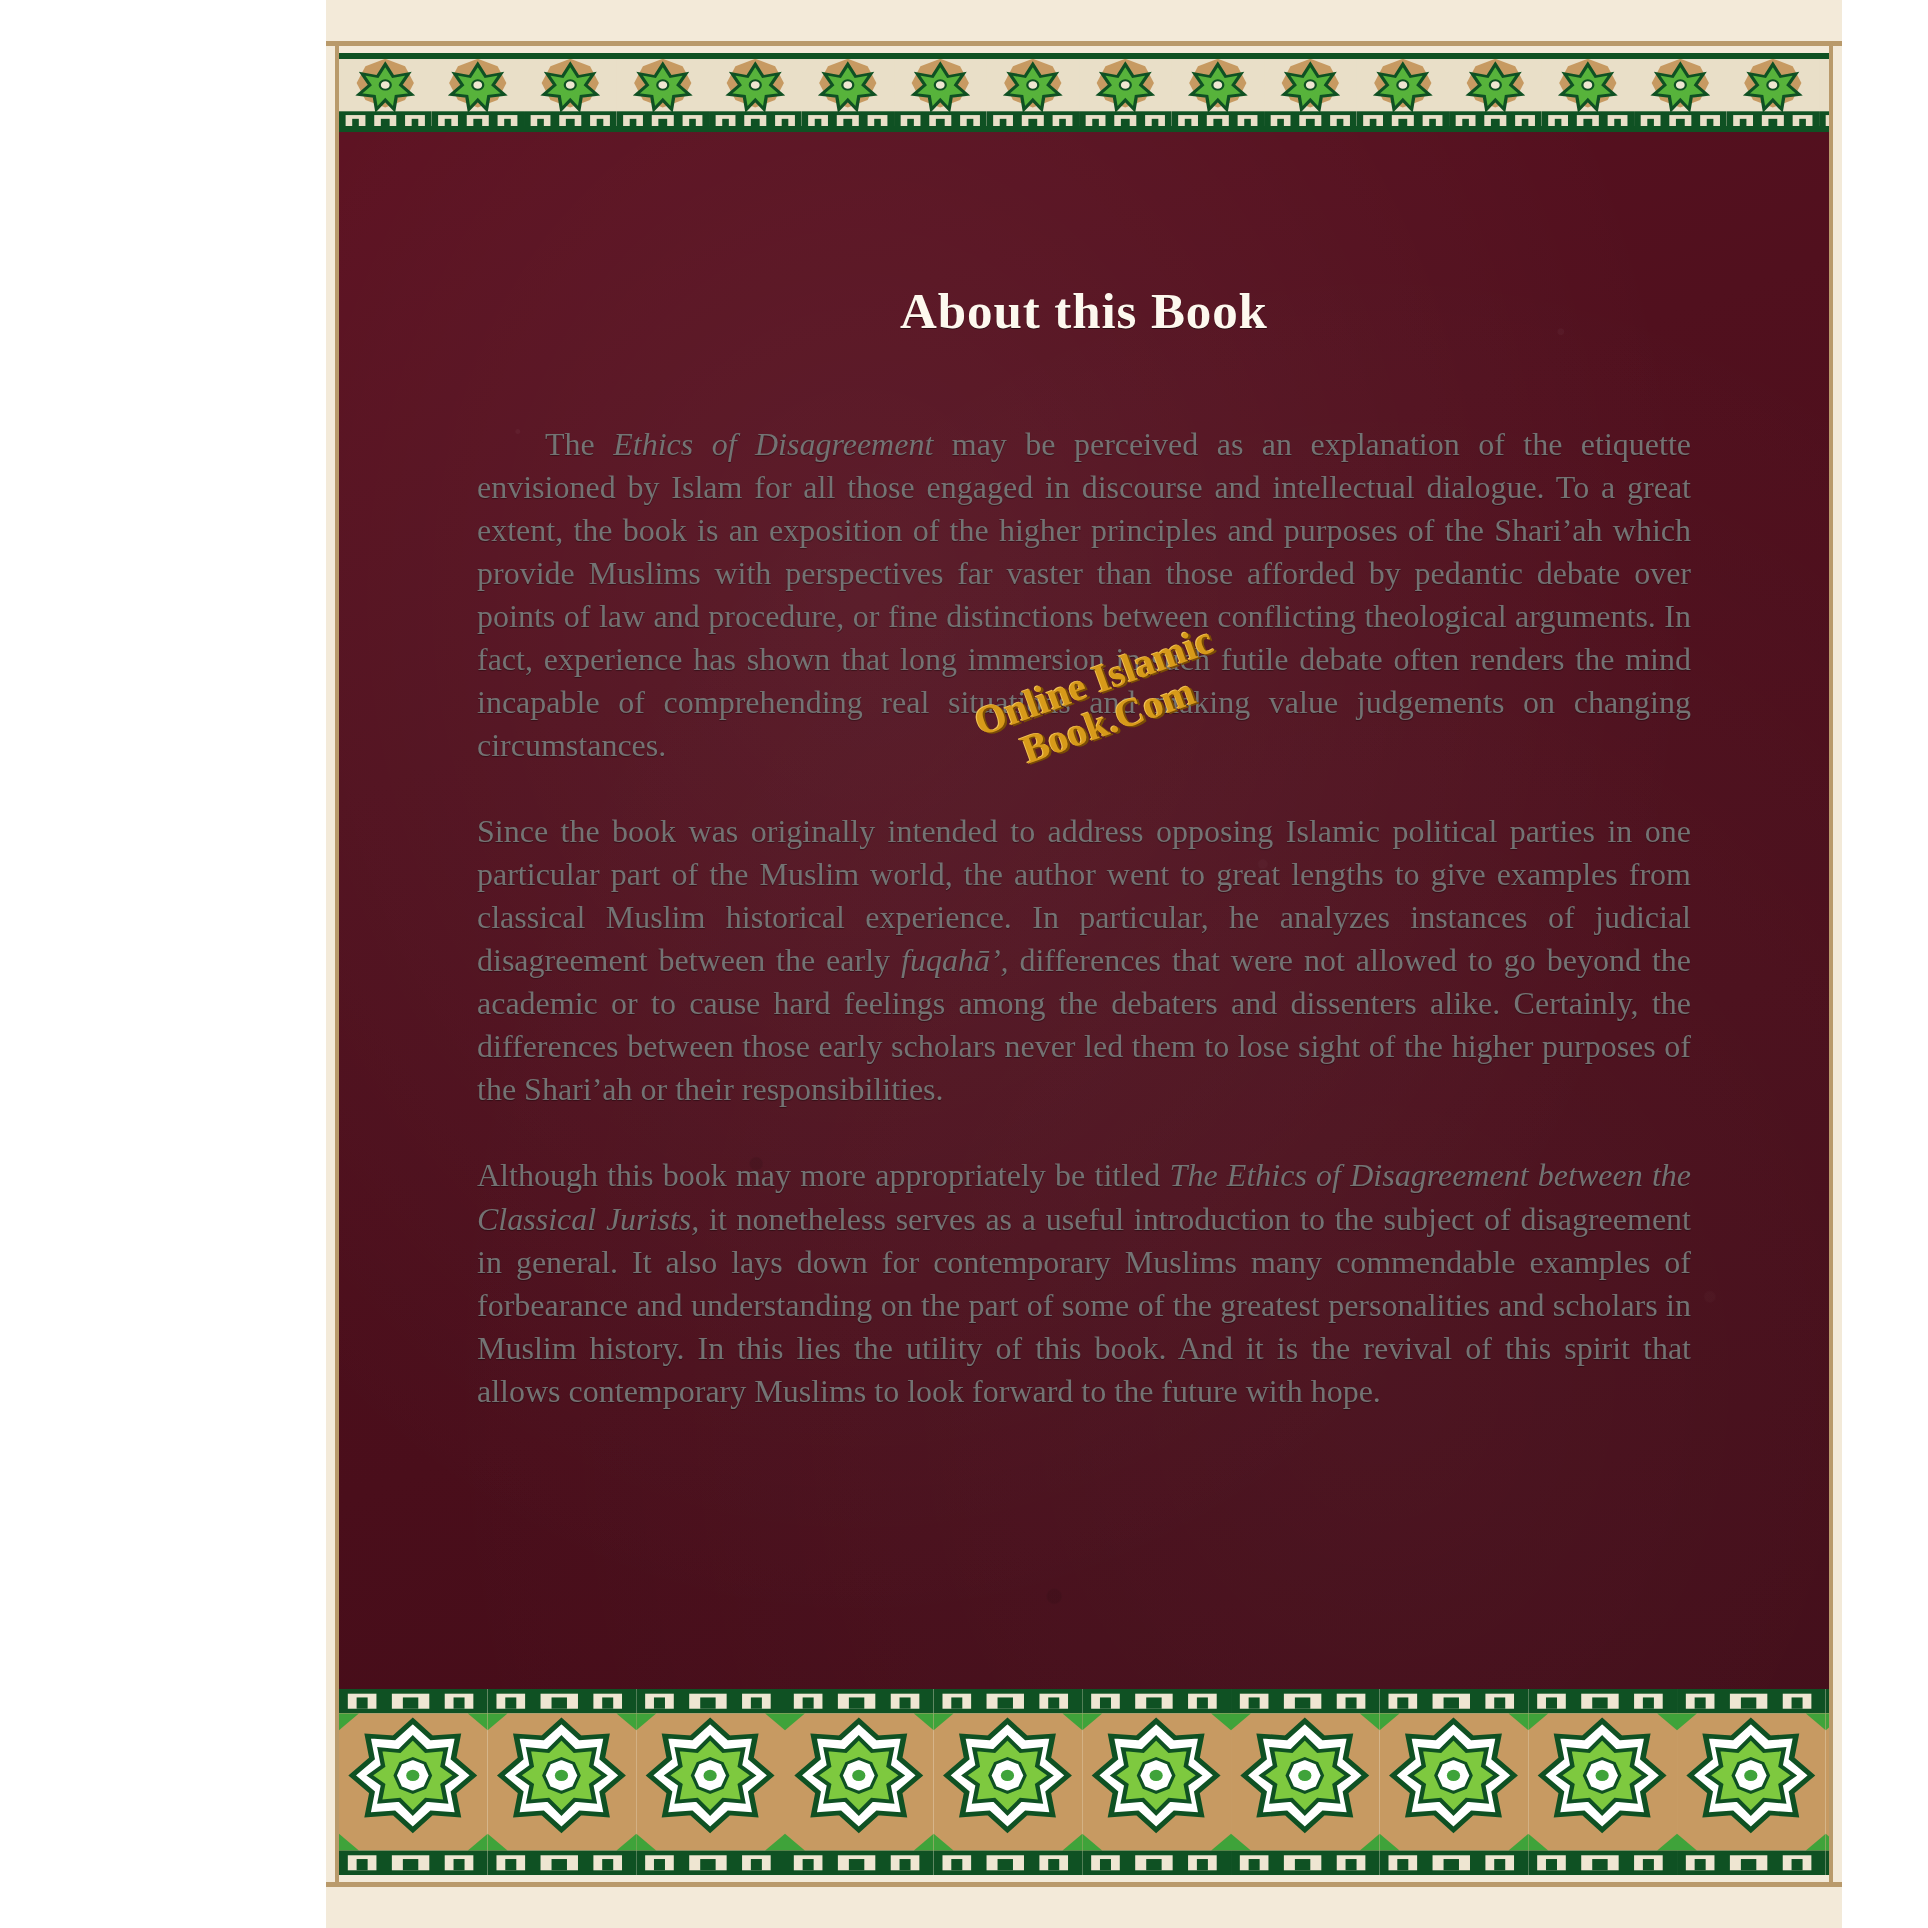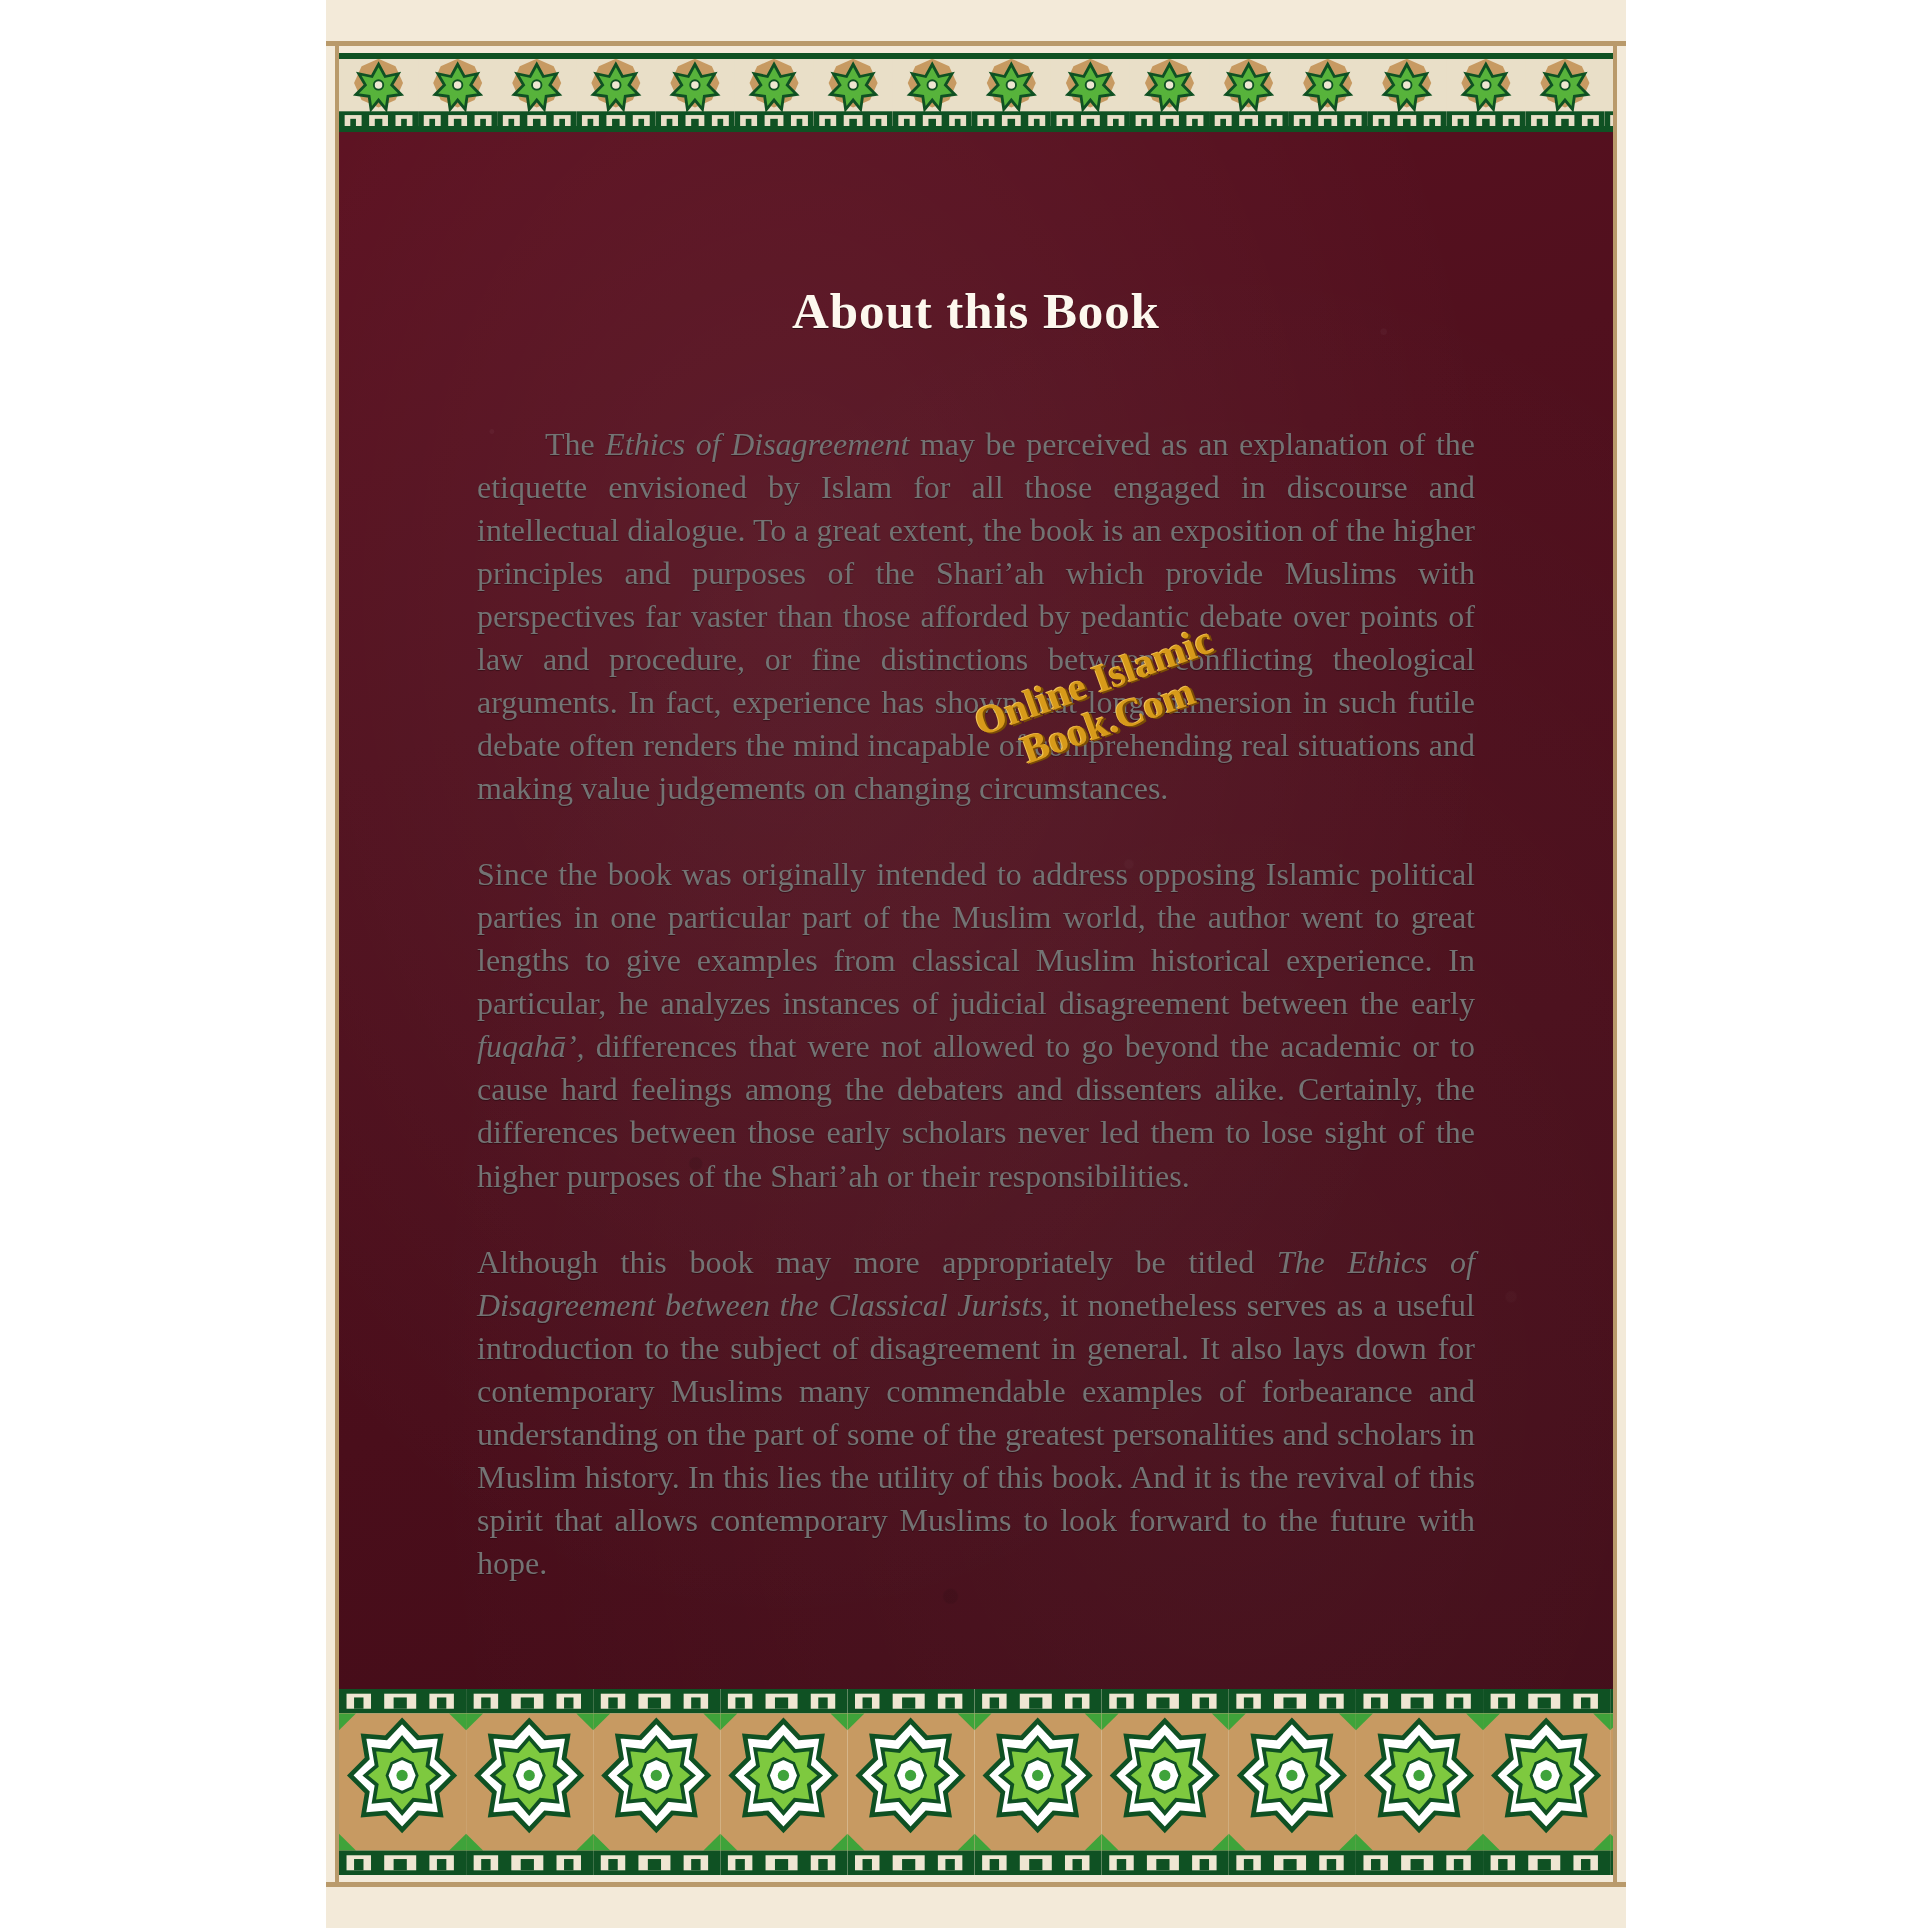--- a/index.html
+++ b/index.html
@@ -19,21 +19,21 @@
     width: 1928px;
     height: 1928px;
     background: #ffffff;
   }
 
   
   #cover {
     position: absolute;
     left: 326px;
     top: 0px;
-    width: 1300px;
+    width: 1516px;
     height: 1928px;
     background: #f3ead9;
     overflow: hidden;
   }
 
   
   #cover .outer-rule-top {
     position: absolute;
     left: 0; right: 0;
     top: 41px;

